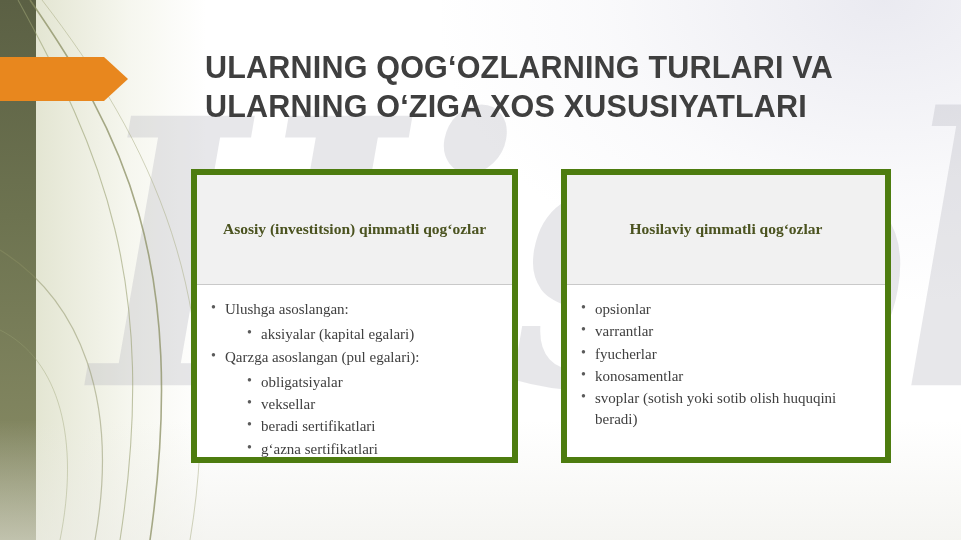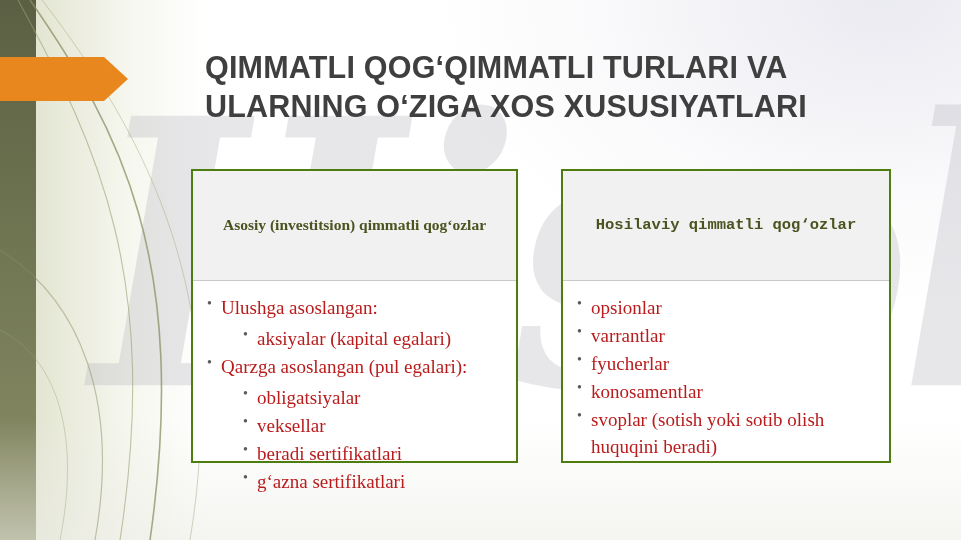--- a/index.html
+++ b/index.html
@@ -84,49 +84,49 @@
     font-weight: bold;
     line-height: 1.28;
     color: #3f3f3f;
     letter-spacing: 0.2px;
   }
 
   
   .tbl {
     position: absolute;
     box-sizing: border-box;
-    border: 2px solid #4d7c0f;
+    border: 6px solid #4d7c0f;
     background: #ffffff;
   }
   #table-left  { left: 191px; top: 169px; width: 327px; height: 294px; }
   #table-right { left: 561px; top: 169px; width: 330px; height: 294px; }
 
   .tbl-head {
     box-sizing: border-box;
     background: #f1f1f1;
     border-bottom: 1px solid #c9c9c9;
     display: flex;
     align-items: center;
     justify-content: center;
     text-align: center;
     font-family: "Liberation Serif", serif;
     font-weight: bold;
     font-size: 15.5px;
     color: #4b5320;
     padding: 0 14px;
   }
   #table-left .tbl-head  { height: 110px; }
-  #table-right .tbl-head { height: 110px; font-family: Liberation Mono, monospace; }
+  #table-right .tbl-head { height: 110px; }
   .tbl-head span { display: block; line-height: 1.3; }
 
   .tbl-body {
     padding: 14px 10px 10px 10px;
     font-family: "Liberation Serif", serif;
-    font-size: 19px;
-    color: #b91c1c;
+    font-size: 15px;
+    color: #404040;
   }
   ul.bul {
     list-style: none;
     margin: 0;
     padding: 0;
   }
   ul.bul li {
     position: relative;
     padding-left: 18px;
     line-height: 1.42;
@@ -163,21 +163,21 @@
     <path d="M18,0 C100,150 160,280 120,540" fill="none" stroke="#9aa072" stroke-width="1.1" opacity="0.6"></path>
     <path d="M42,0 C150,140 230,300 190,540" fill="none" stroke="#a7ab82" stroke-width="1" opacity="0.5"></path>
     <path d="M0,250 C80,300 120,400 95,540" fill="none" stroke="#8b8f63" stroke-width="1.2" opacity="0.5"></path>
     <path d="M0,330 C60,360 80,440 60,540" fill="none" stroke="#9aa072" stroke-width="0.9" opacity="0.45"></path>
   </svg>
 
   <svg class="orange-arrow" viewBox="0 0 128 44">
     <polygon points="0,0 104,0 128,22 104,44 0,44" fill="#e8871e"></polygon>
   </svg>
 
-  <div class="title">QIMMATLI QOG‘QIMMATLI TURLARI VA ULARNING O‘ZIGA XOS XUSUSIYATLARI</div>
+  <div class="title">ULARNING QOG‘OZLARNING TURLARI VA ULARNING O‘ZIGA XOS XUSUSIYATLARI</div>
 
   <div class="tbl" id="table-left">
     <div class="tbl-head">
       <span>Asosiy (investitsion) qimmatli qog‘ozlar</span>
     </div>
     <div class="tbl-body">
       <ul class="bul">
         <li>
           <span>Ulushga asoslangan:</span>
           <ul class="bul">

